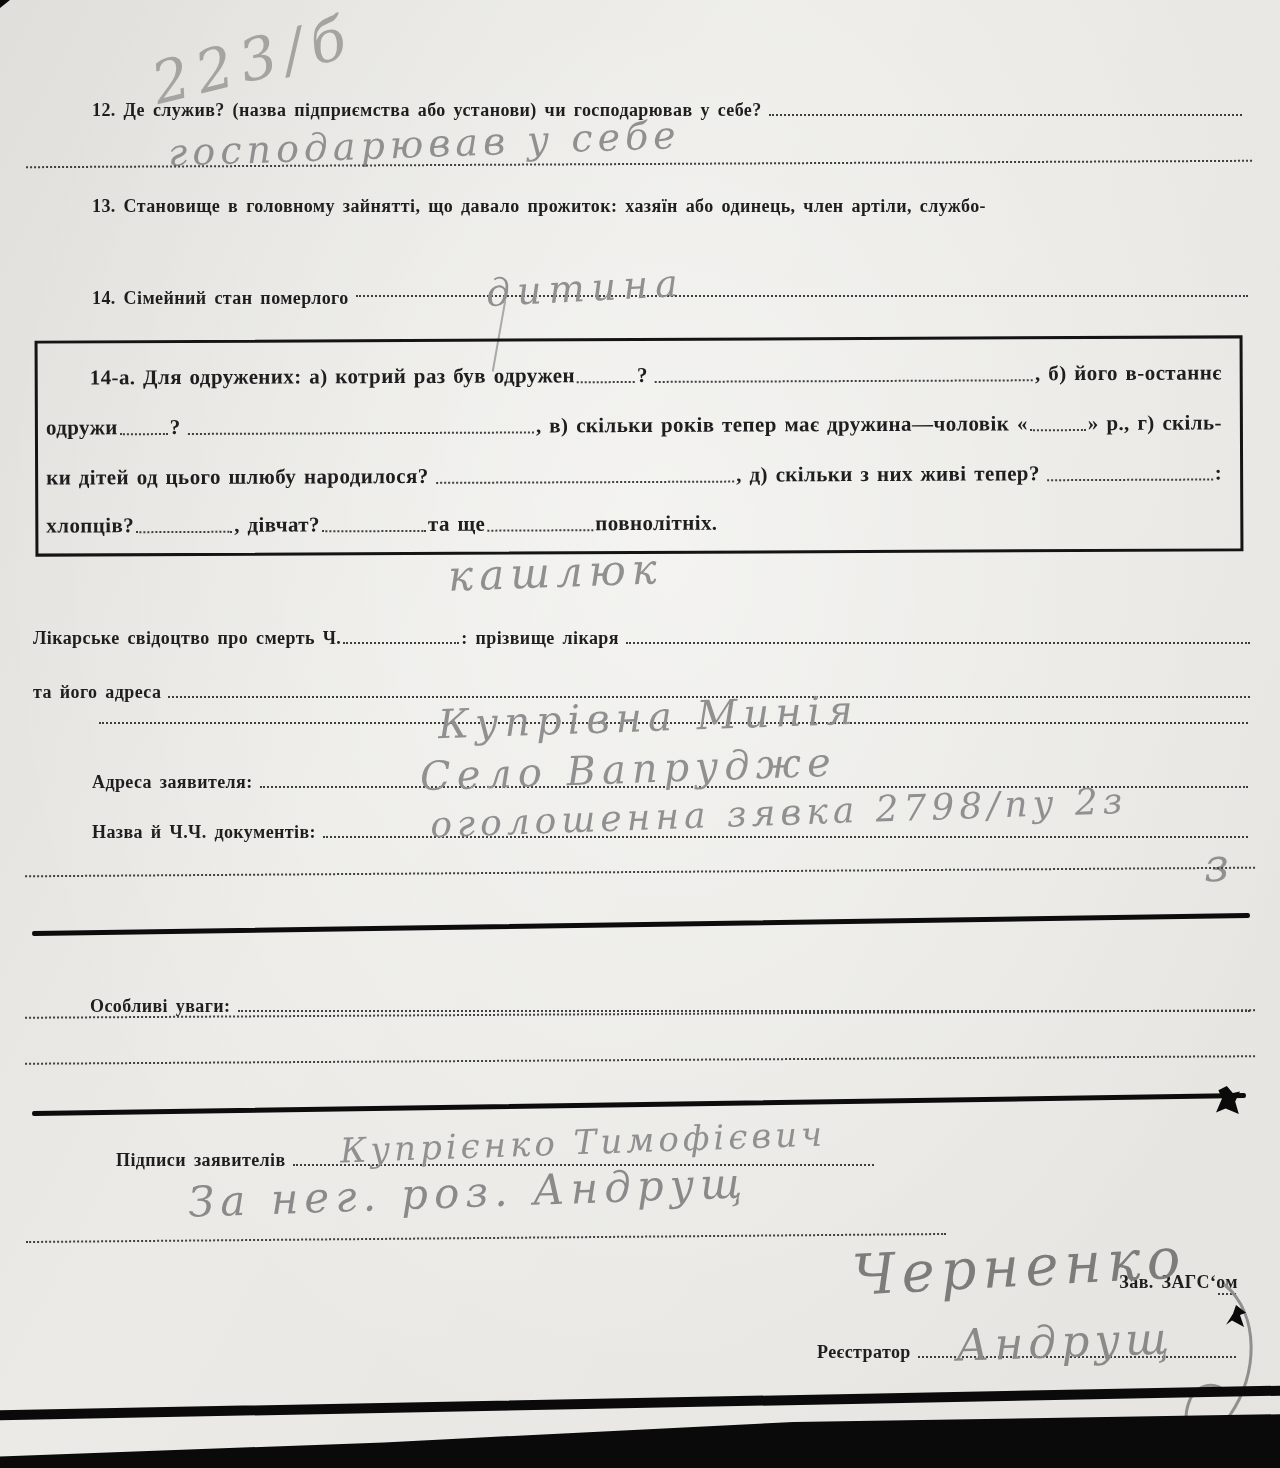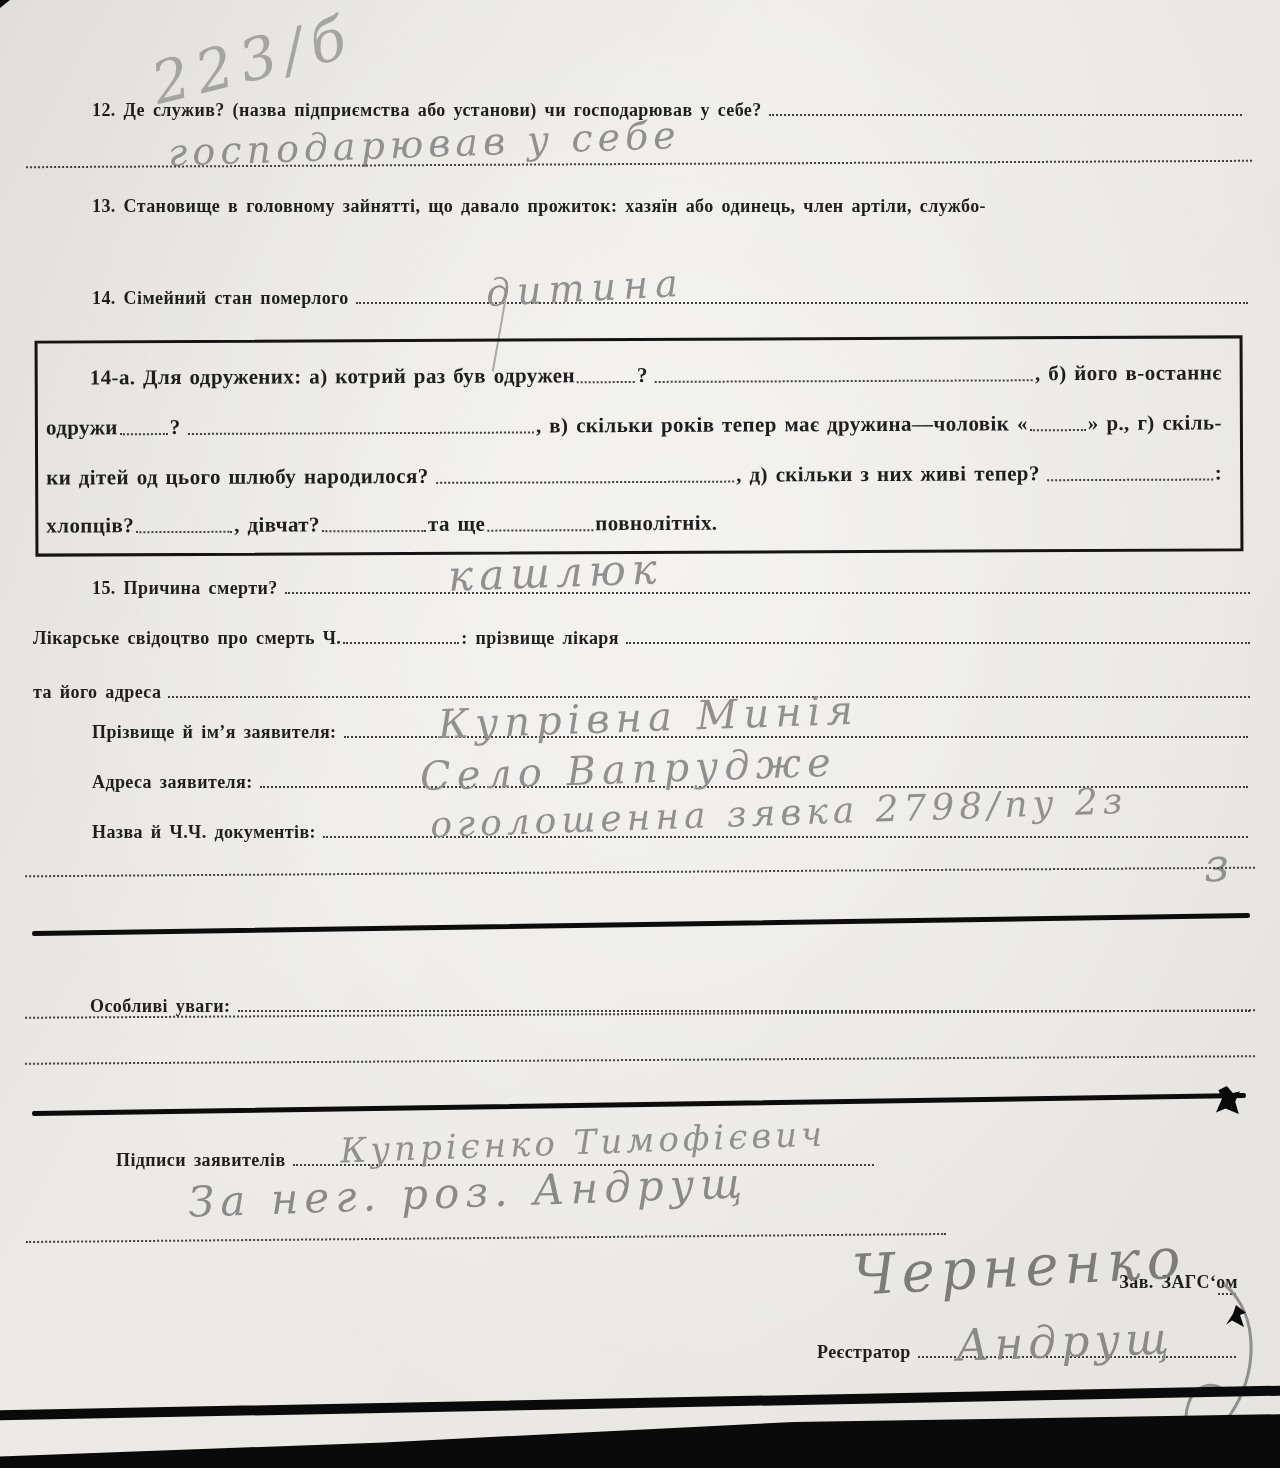--- a/index.html
+++ b/index.html
@@ -43,21 +43,21 @@
     <span class="lbl">12. Де служив? (назва підприємства  або  установи)  чи  господарював  у  себе?</span>
     <span class="fill"></span>
   </div>
   <div class="hw" style="left:168px;top:122px;font-size:38px;letter-spacing:5px;">господарював у себе</div>
   <div class="dotline" style="left:26px;right:28px;top:140px;height:23px;transform:rotate(-.3deg);"></div>
 
   <div class="row" style="left:92px;top:196px;">
     <span class="lbl">13. Становище в головному зайнятті, що давало прожиток: хазяїн або одинець, член артіли, службо-</span>
   </div>
 
-  <div class="row" style="left:92px;top:288px;right:30px;">
+  <div class="row" style="left:92px;top:288px;right:30px;align-items:center;">
     <span class="lbl">14. Сімейний  стан  померлого</span>
     <span class="fill"></span>
   </div>
   <div class="hw" style="left:486px;top:266px;font-size:38px;letter-spacing:7px;transform:rotate(-3deg);">дитина</div>
   <div style="position:absolute;left:498px;top:300px;width:2px;height:72px;background:#aaa9a6;transform:rotate(10deg);"></div>
 
   <div class="box">
     <div class="row" style="left:52px;right:18px;top:22px;">
       <span class="lbl">14-а. Для  одружених:  а)  котрий  раз  був  одружен</span>
       <span class="dots" style="width:58px;"></span>
@@ -85,39 +85,34 @@
       <span class="lbl">хлопців?</span>
       <span class="dots" style="width:96px;"></span>
       <span class="lbl">,  дівчат?</span>
       <span class="dots" style="width:104px;"></span>
       <span class="lbl">та  ще</span>
       <span class="dots" style="width:106px;"></span>
       <span class="lbl">повнолітніх.</span>
     </div>
   </div>
 
-  <div class="row" style="left:92px;top:578px;right:28px;">
-    <span class="lbl">15. Причина  смерти?</span>
-    <span class="fill"></span>
-  </div>
   <div class="hw" style="left:448px;top:548px;font-size:42px;letter-spacing:6px;">кашлюк</div>
 
   <div class="row" style="left:33px;top:682px;right:28px;">
     <span class="lbl">та  його  адреса</span>
     <span class="fill"></span>
   </div>
   <div class="row" style="left:33px;top:628px;right:28px;">
     <span class="lbl">Лікарське свідоцтво про смерть Ч.</span>
     <span class="dots" style="width:116px;"></span>
     <span class="lbl">:  прізвище лікаря</span>
     <span class="fill"></span>
   </div>
 
   <div class="row" style="left:92px;top:722px;right:30px;">
-    <span class="lbl">Прізвище  й  ім’я  заявителя:</span>
     <span class="fill"></span>
   </div>
   <div class="hw" style="left:438px;top:694px;font-size:40px;letter-spacing:6px;">Купрівна Минія</div>
 
   <div class="row" style="left:92px;top:772px;right:30px;">
     <span class="lbl">Адреса  заявителя:</span>
     <span class="fill"></span>
   </div>
   <div class="hw" style="left:420px;top:746px;font-size:40px;letter-spacing:6px;">Село Вапрудже</div>
 

